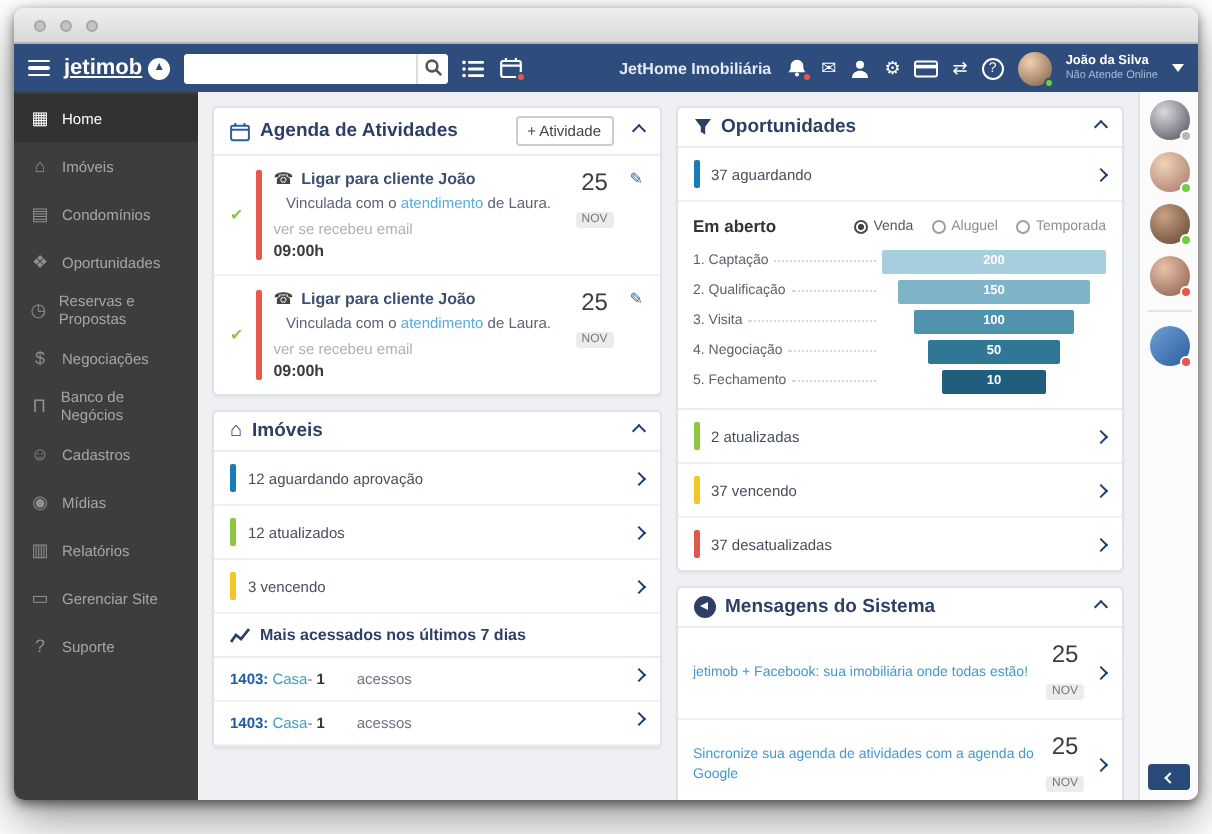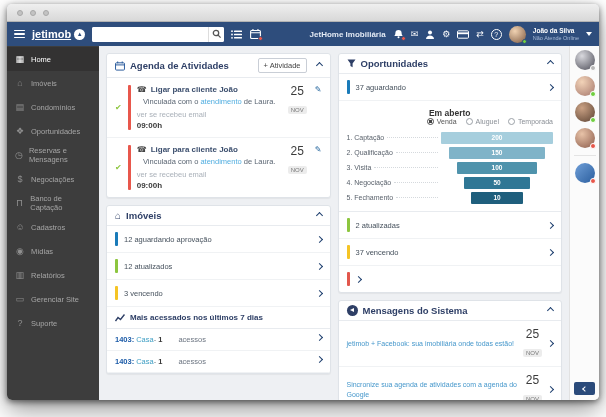--- a/index.html
+++ b/index.html
@@ -85,21 +85,21 @@
   .subhead { display:flex; align-items:center; gap:5px; padding:6px 8px; border-bottom:1px solid #e8ebef;
     font-size:8px; font-weight:bold; color:#2e3f66; }
   .arow { display:flex; align-items:flex-start; padding:6px 8px; border-bottom:1px solid #f0f2f4;
     font-size:7.5px; cursor:pointer; }
   .arow .code { color:#1d5ca8; font-weight:bold; }
   .arow .type { color:#3f9fc4; margin-left:2px; }
   .arow .sep  { color:#6b7480; }
   .arow .cnt  { font-weight:bold; color:#3a3a3a; margin-left:2px; }
   .arow .unit { color:#6b7480; margin-left:16px; flex:1; }
   
-  .ebrow { display:flex; align-items:center; padding:7px 8px 4px;flex-direction:column; }
+  .ebrow { display:flex; align-items:center; padding:7px 8px 4px; }
   .ebtitle { font-size:8.5px; font-weight:bold; color:#333; }
   .filters { margin-left:auto; display:flex; gap:9px; }
   .fopt { display:flex; align-items:center; gap:3px; font-size:7px; color:#8a8f96; cursor:pointer; }
   .radio { width:7px; height:7px; border-radius:50%; border:1px solid #9aa0a6; background:#fff; }
   .fopt.sel { color:#555; }
   .fopt.sel .radio { border-color:#4a4a4a;
     background:radial-gradient(circle, #444 0 40%, #fff 45%); }
   .funnel { padding:1px 8px 6px; }
   .frow { display:flex; align-items:center; height:15px; }
   .flab { font-size:7px; color:#5a626c; white-space:nowrap; }
@@ -239,29 +239,29 @@
       <div class="sitem">
           <span class="sico">▤</span>
           <span>Condomínios</span>
         </div>
       <div class="sitem">
           <span class="sico">❖</span>
           <span>Oportunidades</span>
         </div>
       <div class="sitem">
           <span class="sico">◷</span>
-          <span>Reservas e Mensagens</span>
+          <span>Reservas e Propostas</span>
         </div>
       <div class="sitem">
           <span class="sico">$</span>
           <span>Negociações</span>
         </div>
       <div class="sitem">
           <span class="sico">Π</span>
-          <span>Banco de Captação</span>
+          <span>Banco de Negócios</span>
         </div>
       <div class="sitem">
           <span class="sico">☺</span>
           <span>Cadastros</span>
         </div>
       <div class="sitem">
           <span class="sico">◉</span>
           <span>Mídias</span>
         </div>
       <div class="sitem">
@@ -461,20 +461,21 @@
               <span class="lbl">2 atualizadas</span>
               <span class="chev right"></span>
             </div>
           <div class="srow">
               <span class="bar" style="background: rgb(245, 196, 37);"></span>
               <span class="lbl">37 vencendo</span>
               <span class="chev right"></span>
             </div>
           <div class="srow" style="border-bottom:none;">
               <span class="bar" style="background: rgb(226, 87, 76);"></span>
+              <span class="lbl">37 desatualizadas</span>
               <span class="chev right"></span>
             </div>
         </section>
 
         <section class="card">
           <div class="chead">
             <span class="mico"></span>
             <span class="ctitle">Mensagens do Sistema</span>
             <span class="chev up"></span>
           </div>

